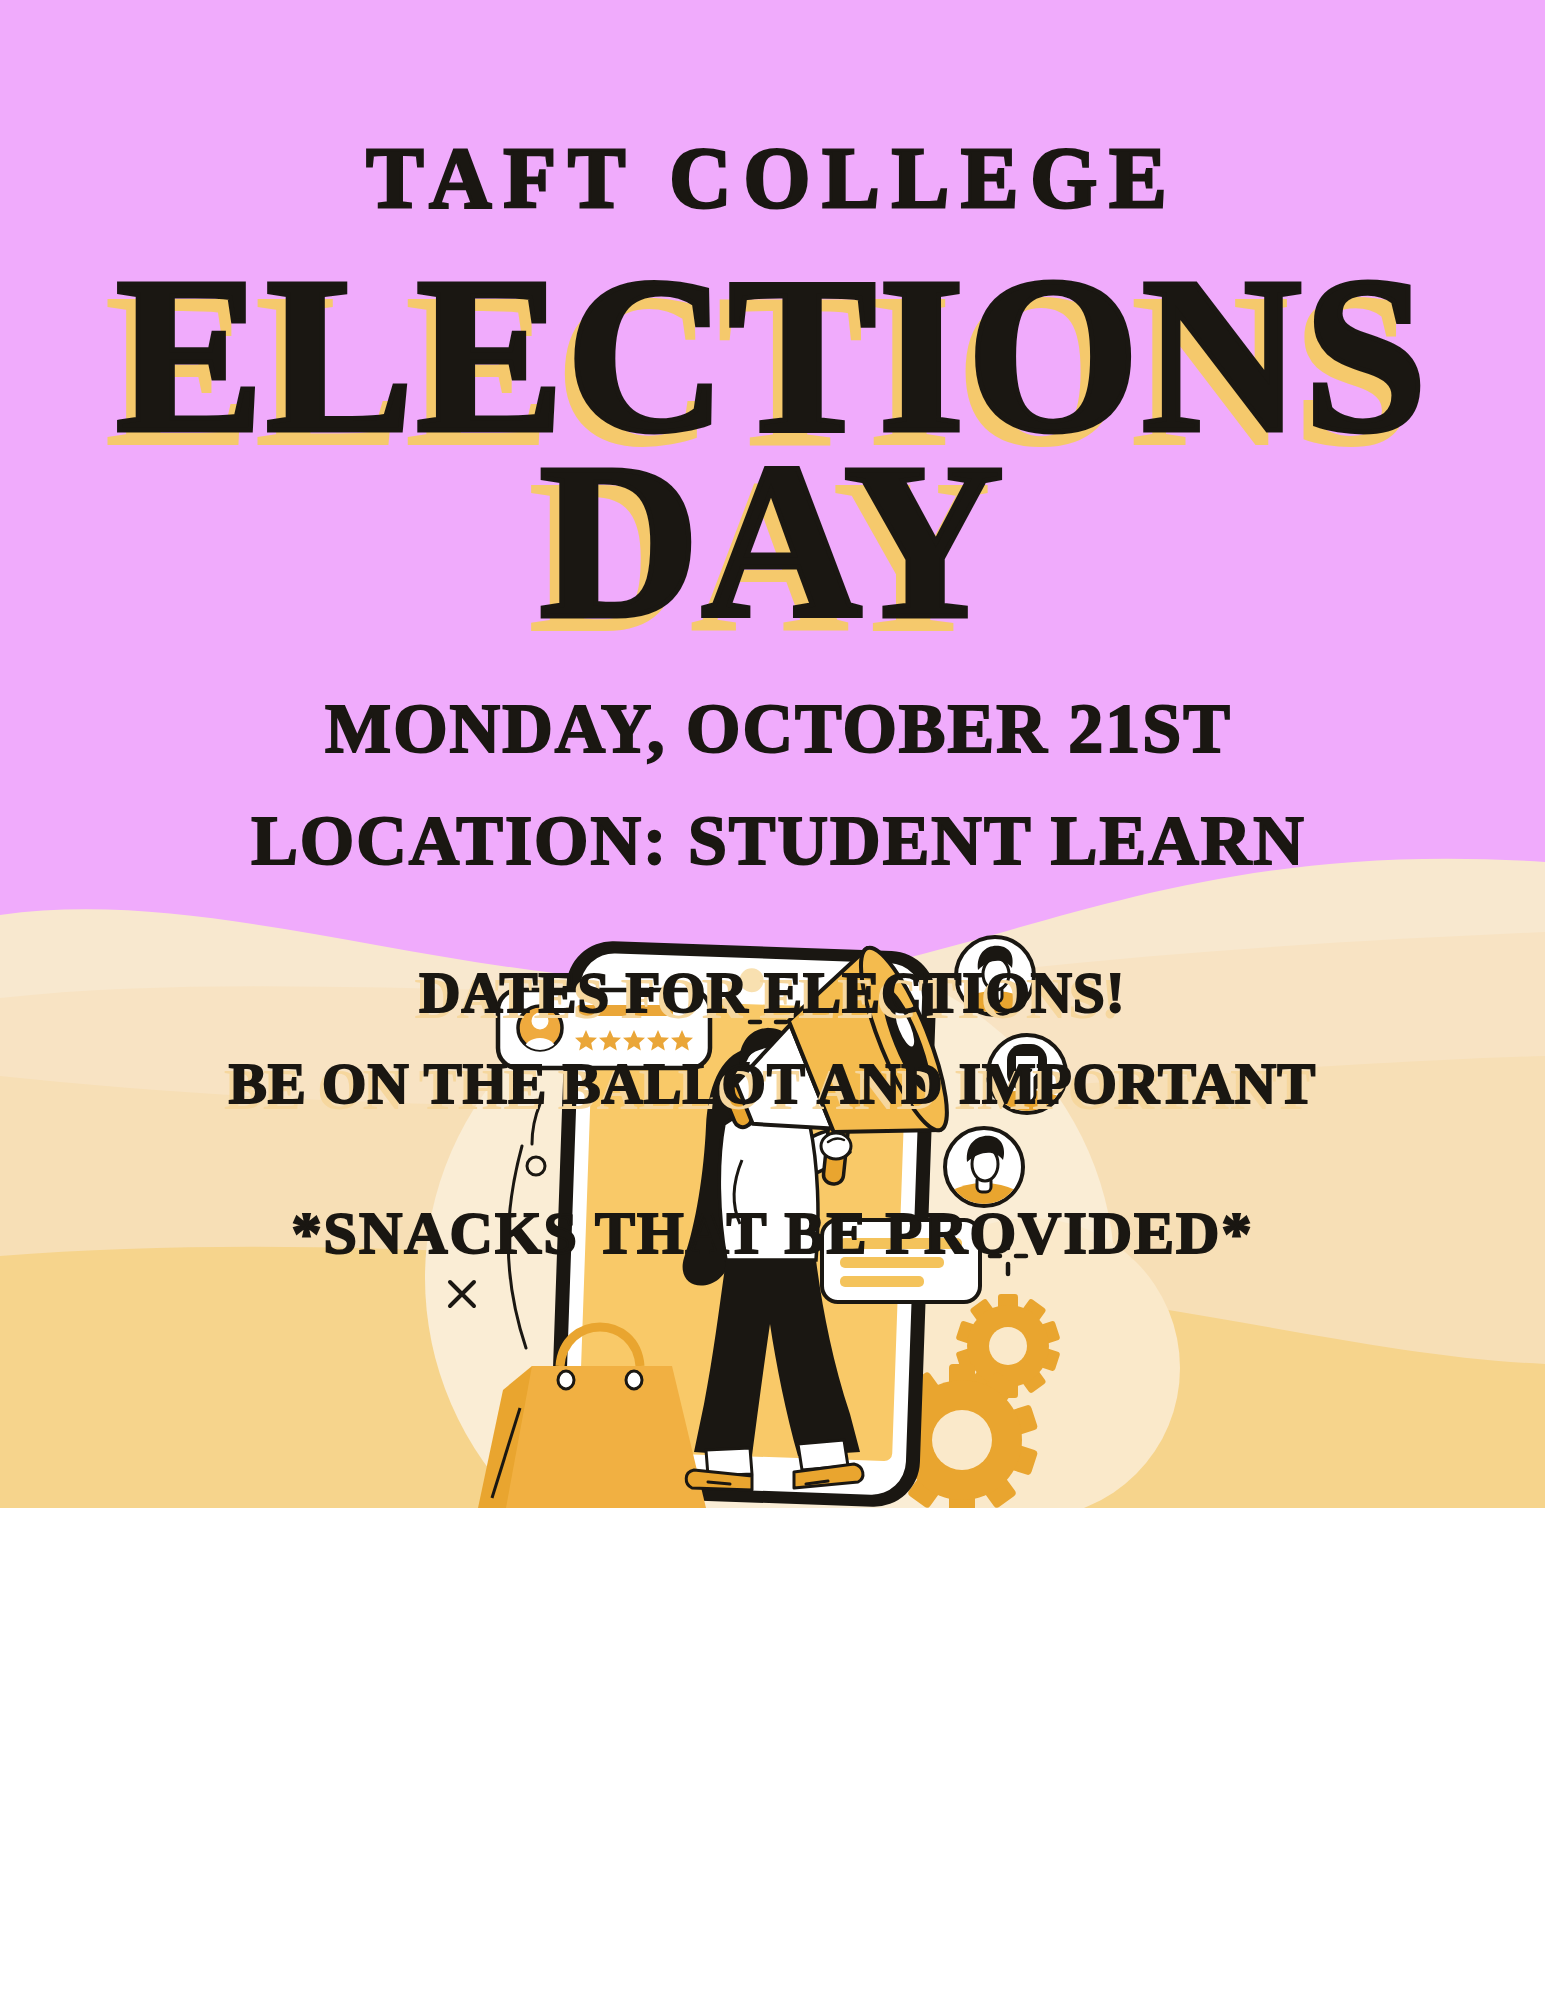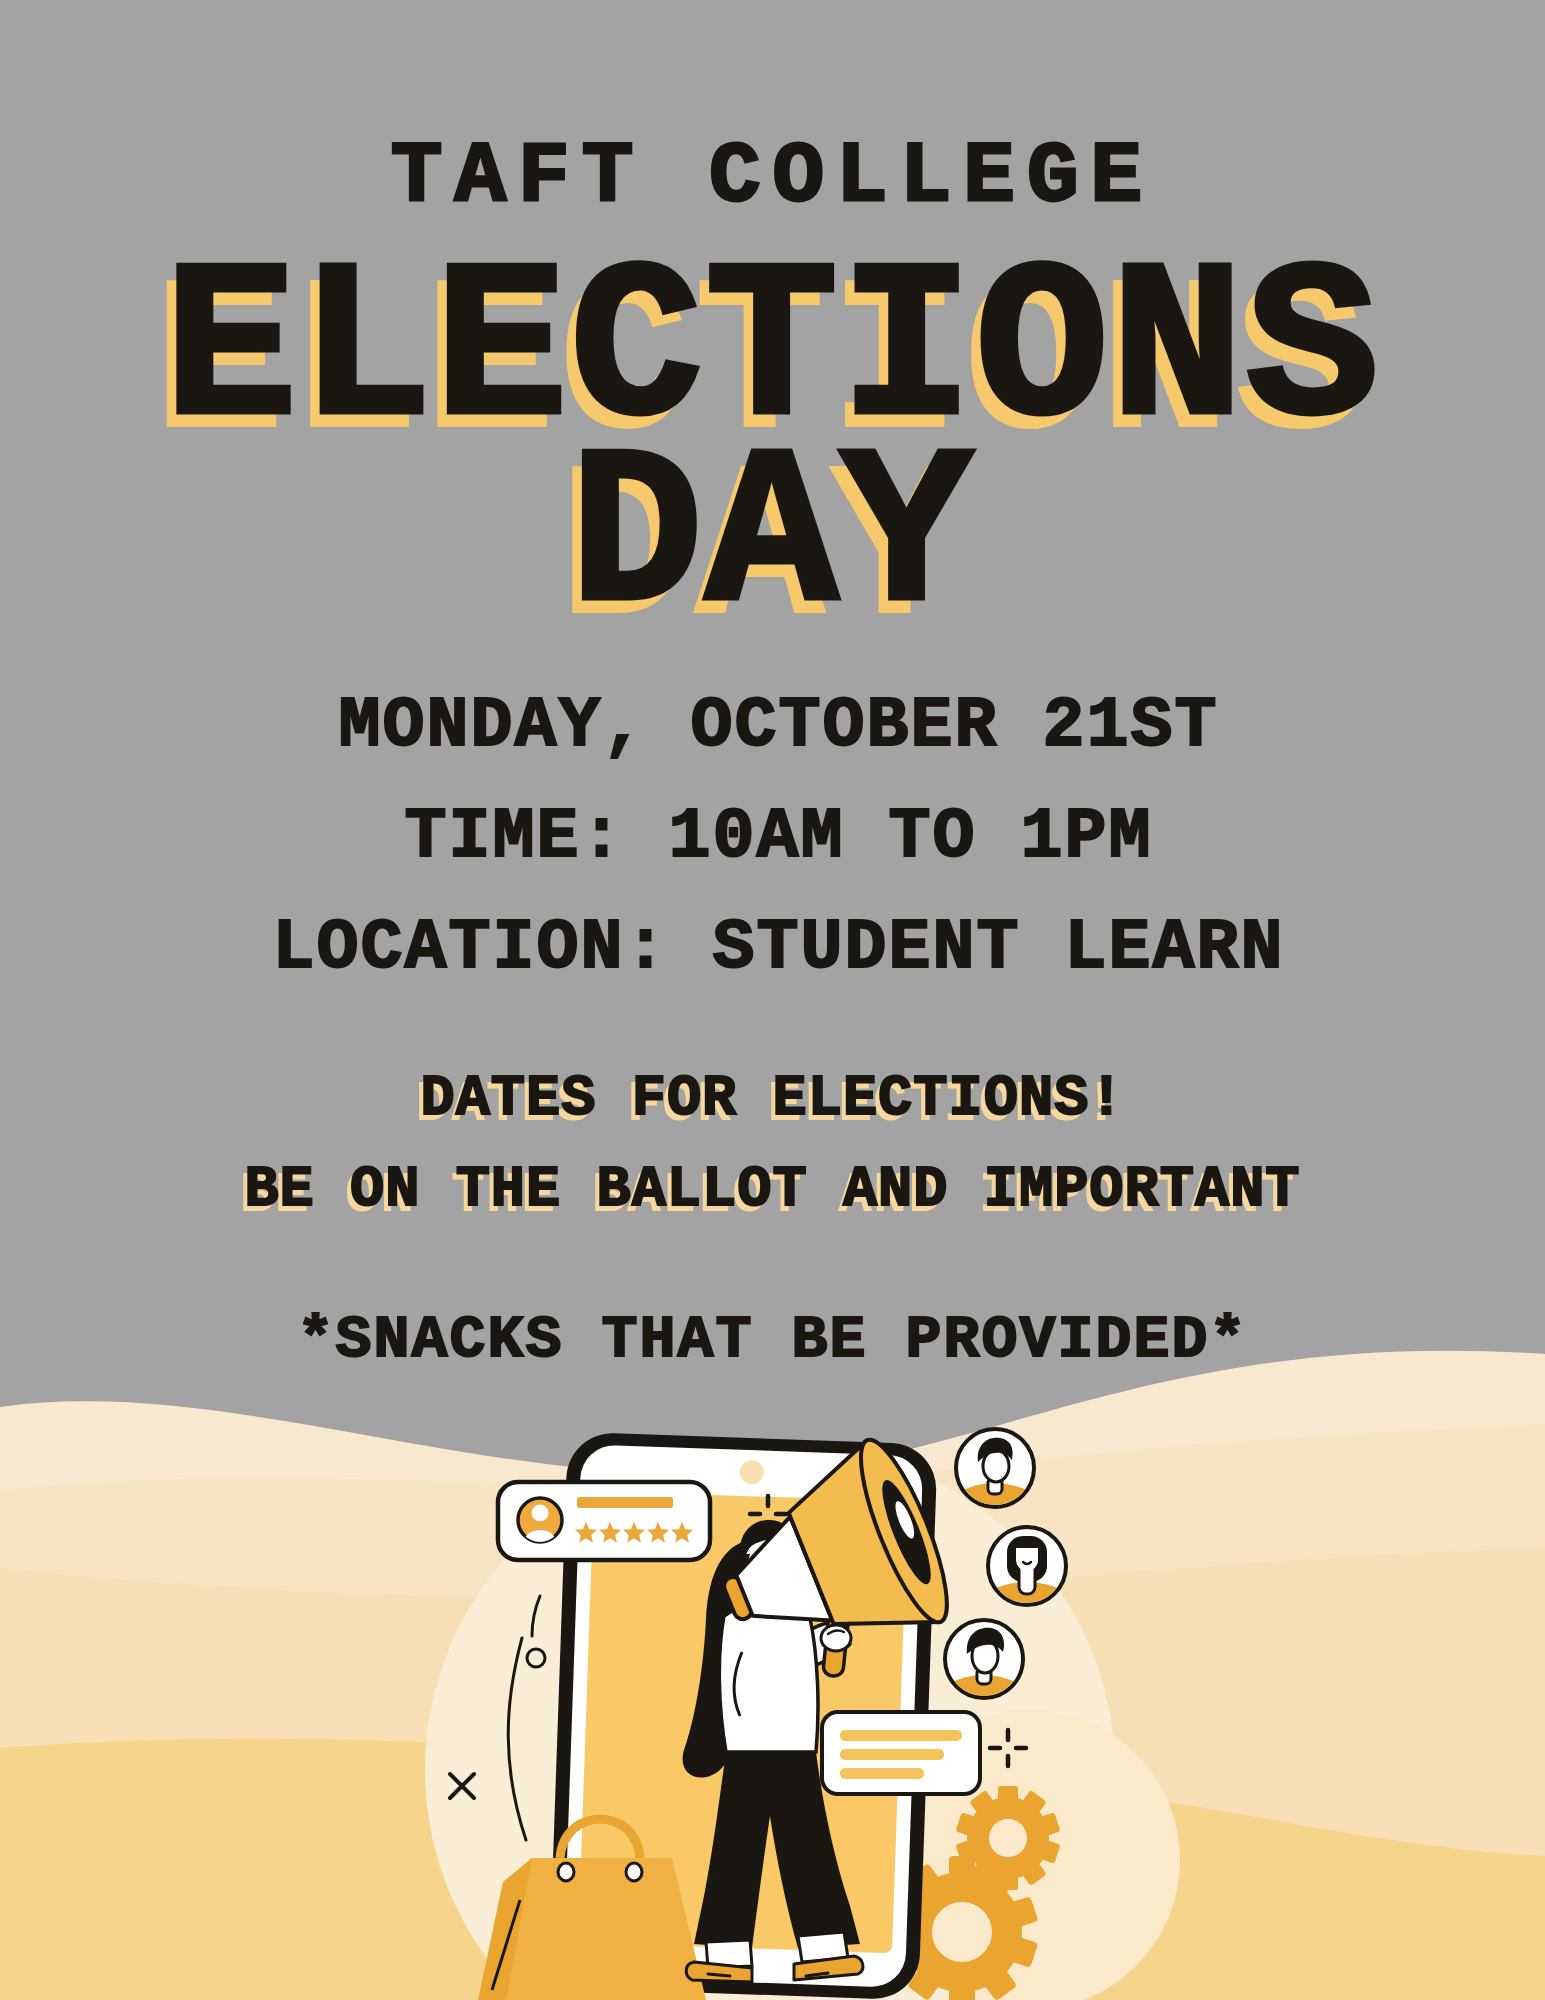--- a/index.html
+++ b/index.html
@@ -1,21 +1,21 @@
 <!DOCTYPE html>
 <html><head>
 <meta charset="utf-8">
 <style>
   html,body{margin:0;padding:0;}
   .poster{
     position:relative;
-    width:1545px;height:2000px;
-    background:#a3a3a3;
+    width:1545px;height:1508px;
+    background:#f0abfc;
     overflow:hidden;
-    font-family:Liberation Mono, monospace;
+    font-family:Liberation Serif, serif;
     color:#1A1712;
   }
   .text-stack{
     position:relative;z-index:2;
     text-align:center;
     padding-top:128px;
   }
   .text-stack > *{margin:0 auto;}
   .college{
     font-size:86px;font-weight:900;letter-spacing:12px;
@@ -59,21 +59,20 @@
 
 <div class="poster">
 
   <div class="text-stack">
     <div class="college">TAFT COLLEGE</div>
     <div class="title">
       <span>ELECTIONS</span>
       <span>DAY</span>
     </div>
     <div class="info date">MONDAY, OCTOBER 21ST</div>
-    <div class="info gap">TIME: 10AM TO 1PM</div>
     <div class="info gap">LOCATION: STUDENT LEARN</div>
     <div class="desc">
       <span>DATES FOR ELECTIONS!</span>
       <span>BE ON THE BALLOT AND IMPORTANT</span>
     </div>
     <div class="note">*SNACKS THAT BE PROVIDED*</div>
   </div>
 
   <svg class="scene" viewBox="0 0 1545 700" preserveAspectRatio="none" xmlns="http://www.w3.org/2000/svg">
     <defs>

